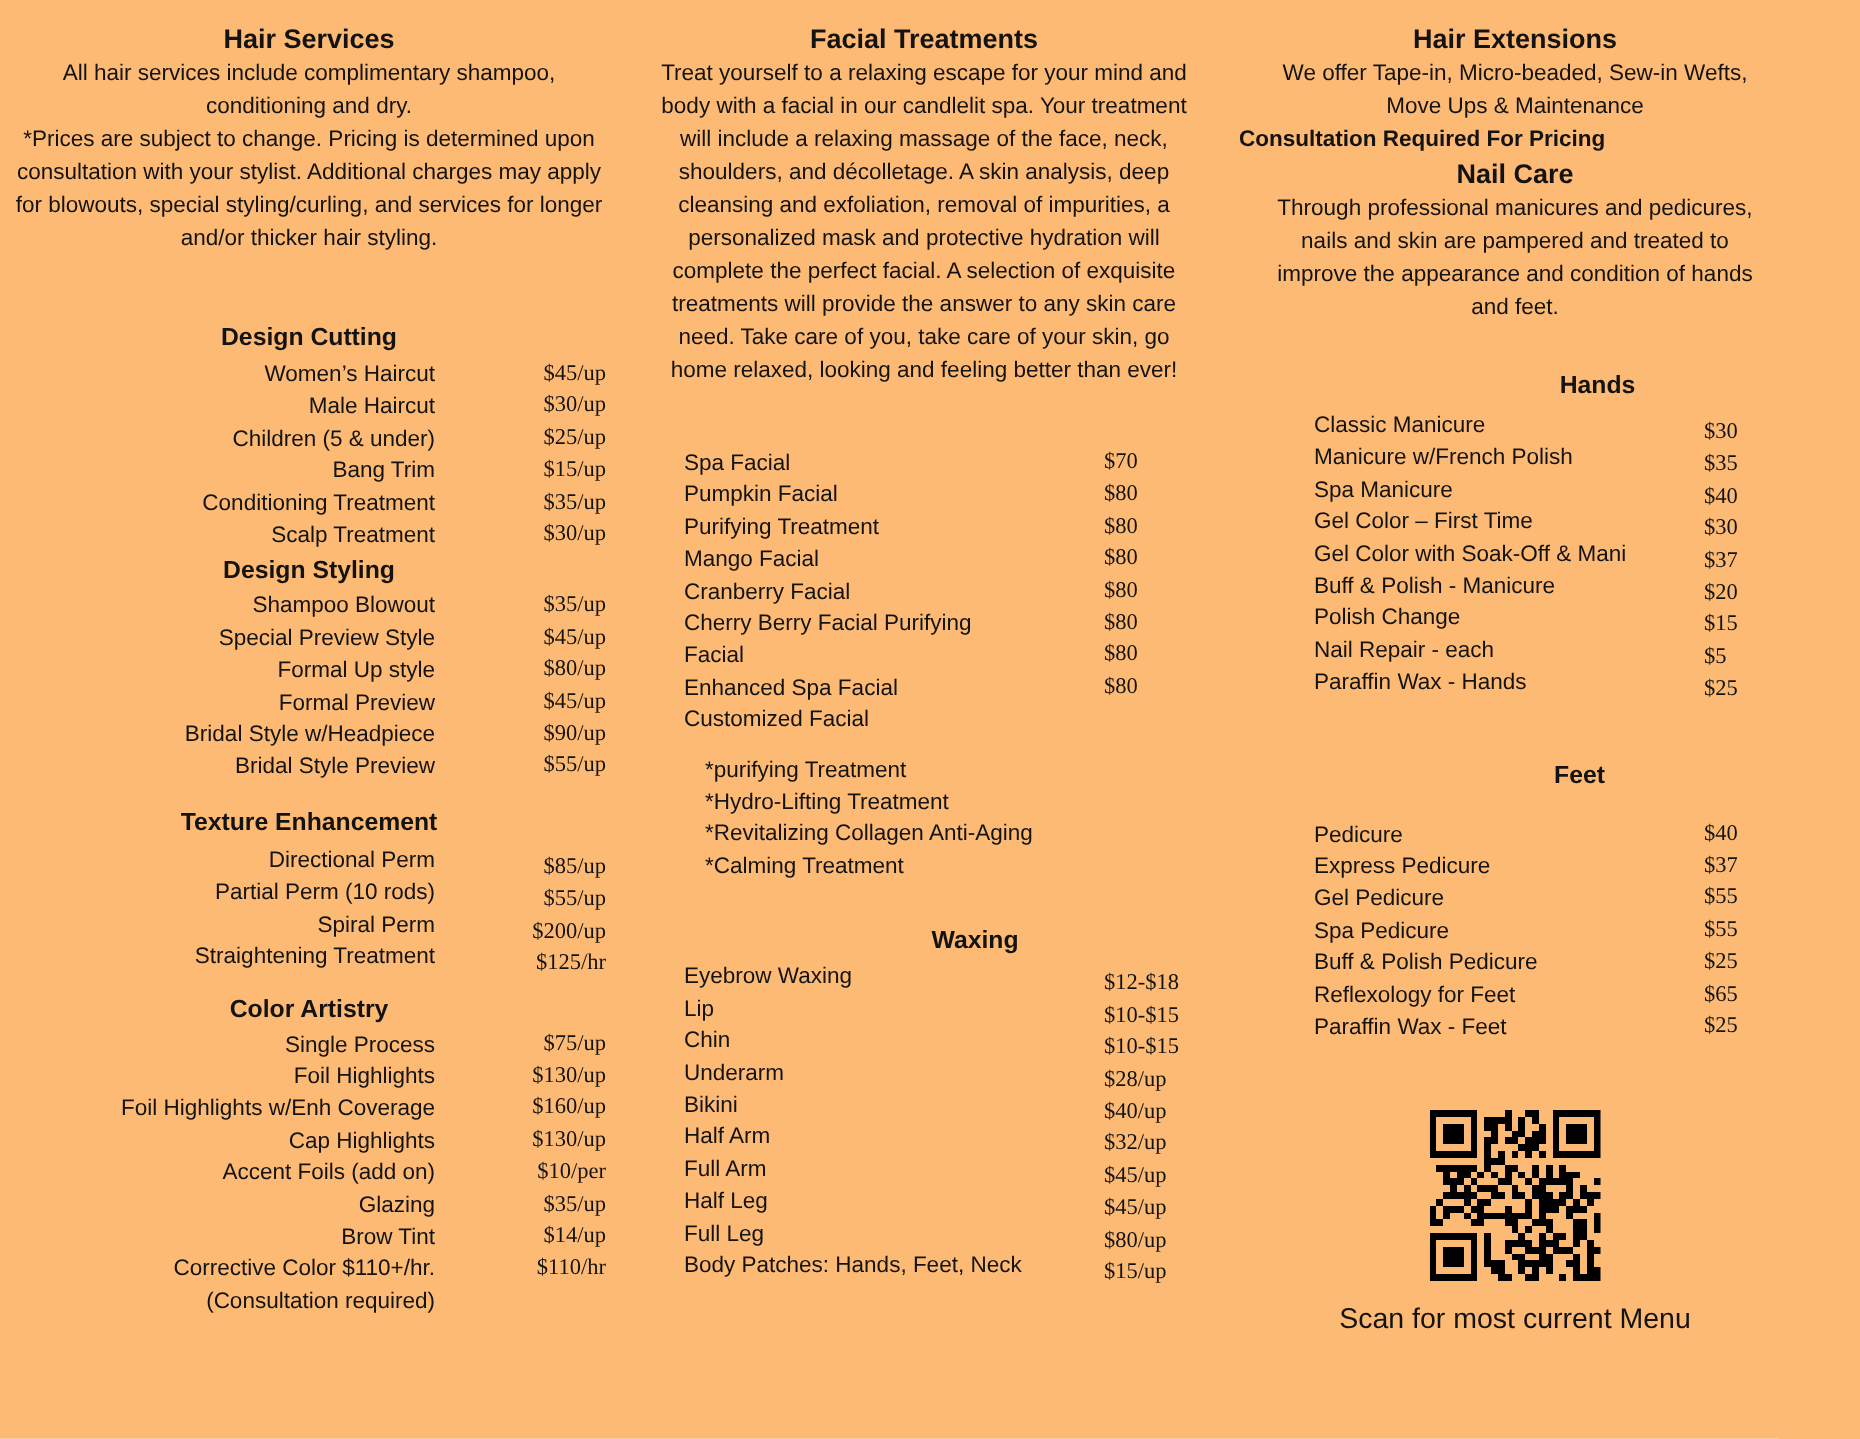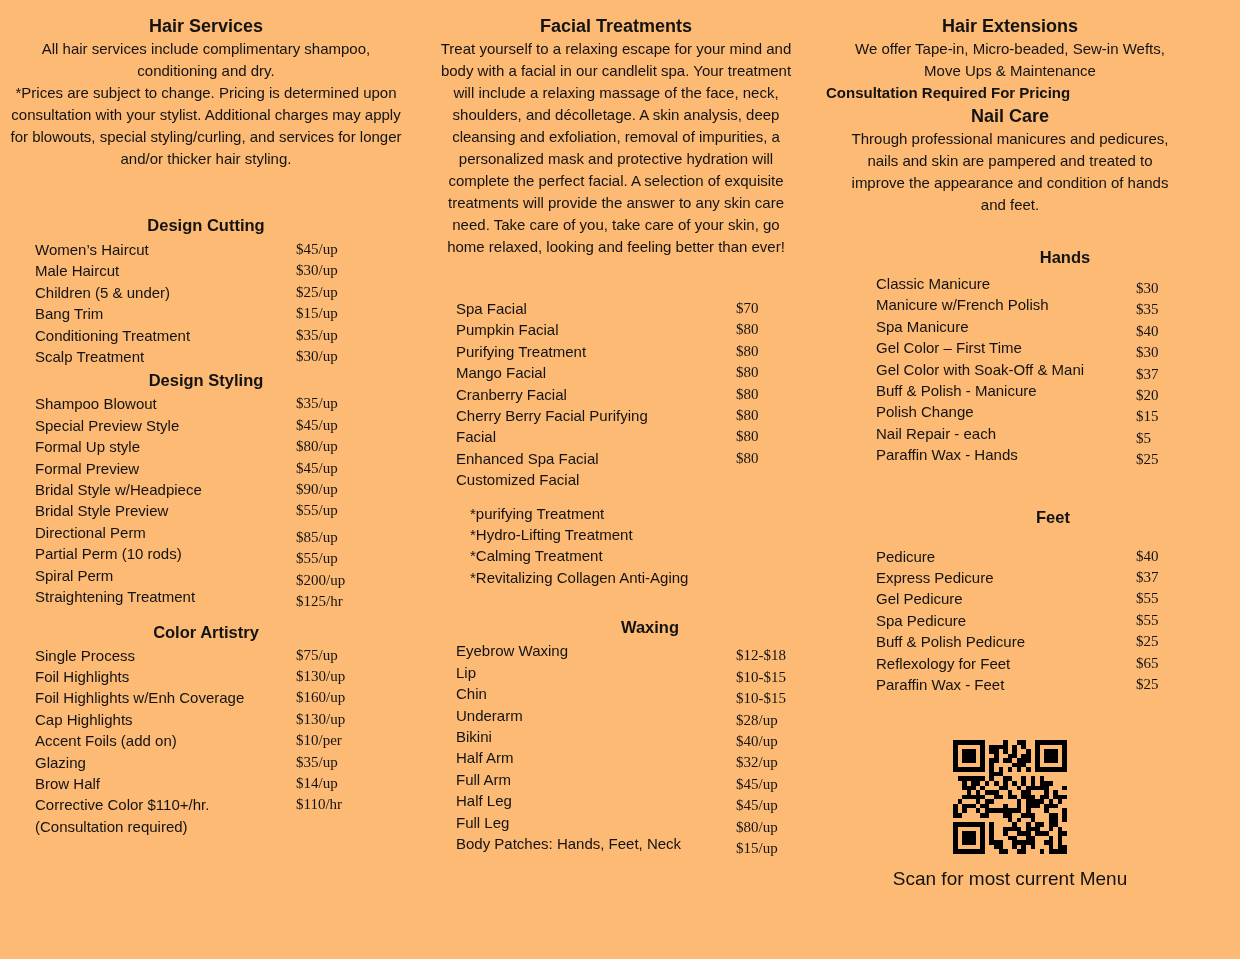--- a/index.html
+++ b/index.html
@@ -17,21 +17,21 @@
   .title   { font-size: 18px; font-weight: 700; text-align: center; line-height: 24px; }
   .intro   { font-size: 15px; line-height: 22px; text-align: center; white-space: pre-line; }
   .bold-note { font-size: 15px; font-weight: 700; text-align: left; line-height: 22px; }
   .heading { font-size: 16.5px; font-weight: 700; text-align: center; line-height: 22px; }
 
   .price-list { font-size: 15px; }
   .price-row  { display: flex; line-height: 21.4px; }
   .item-name  { flex: 1; padding-right: 6px; white-space: nowrap; }
   .item-price { flex: none; font-family: Liberation Serif, serif; }
 
-  .col-1 .price-list { padding-left: 27px; }
+  .col-1 .price-list { padding-left: 27px; text-align: right; }
   .col-1 .item-price { width: 108px; }
   .col-2 .price-list { padding-left: 36px; }
   .col-2 .item-price { width: 76px; }
   .col-3 .price-list { padding-left: 50px; }
   .col-3 .item-price { width: 58px; }
 
   .offset-prices .item-price { position: relative; top: 5px; }
 
   .col-2 .intro { padding: 0 14px; }
   .col-3 .intro { padding: 0 18px; }
@@ -114,20 +114,21 @@
         <div class="price-row">
         <span class="item-name">Bridal Style w/Headpiece</span>
         <span class="item-price">$90/up</span>
       </div>
         <div class="price-row">
         <span class="item-name">Bridal Style Preview</span>
         <span class="item-price">$55/up</span>
       </div>
       </div>
 
+    <div class="heading mt-texture">Texture Enhancement</div>
     <div class="price-list offset-prices">
 
     <div class="price-row">
         <span class="item-name">Directional Perm</span>
         <span class="item-price">$85/up</span>
       </div>
         <div class="price-row">
         <span class="item-name">Partial Perm (10 rods)</span>
         <span class="item-price">$55/up</span>
       </div>
@@ -162,21 +163,21 @@
       </div>
         <div class="price-row">
         <span class="item-name">Accent Foils (add on)</span>
         <span class="item-price">$10/per</span>
       </div>
         <div class="price-row">
         <span class="item-name">Glazing</span>
         <span class="item-price">$35/up</span>
       </div>
         <div class="price-row">
-        <span class="item-name">Brow Half</span>
+        <span class="item-name">Brow Tint</span>
         <span class="item-price">$14/up</span>
       </div>
         <div class="price-row">
         <span class="item-name">Corrective Color $110+/hr.</span>
         <span class="item-price">$110/hr</span>
       </div>
         <div class="price-row">
         <span class="item-name">(Consultation required)</span>
         <span class="item-price"></span>
       </div>
@@ -229,24 +230,24 @@
 
     <div class="price-list sub-list">
 
     <div class="price-row">
         <span class="item-name">*purifying Treatment</span>
       </div>
         <div class="price-row">
         <span class="item-name">*Hydro-Lifting Treatment</span>
       </div>
         <div class="price-row">
+        <span class="item-name">*Revitalizing Collagen Anti-Aging</span>
+      </div>
+        <div class="price-row">
         <span class="item-name">*Calming Treatment</span>
-      </div>
-        <div class="price-row">
-        <span class="item-name">*Revitalizing Collagen Anti-Aging</span>
       </div>
       </div>
 
     <div class="heading mt-waxing">Waxing</div>
     <div class="price-list offset-prices">
 
     <div class="price-row">
         <span class="item-name">Eyebrow Waxing</span>
         <span class="item-price">$12-$18</span>
       </div>

